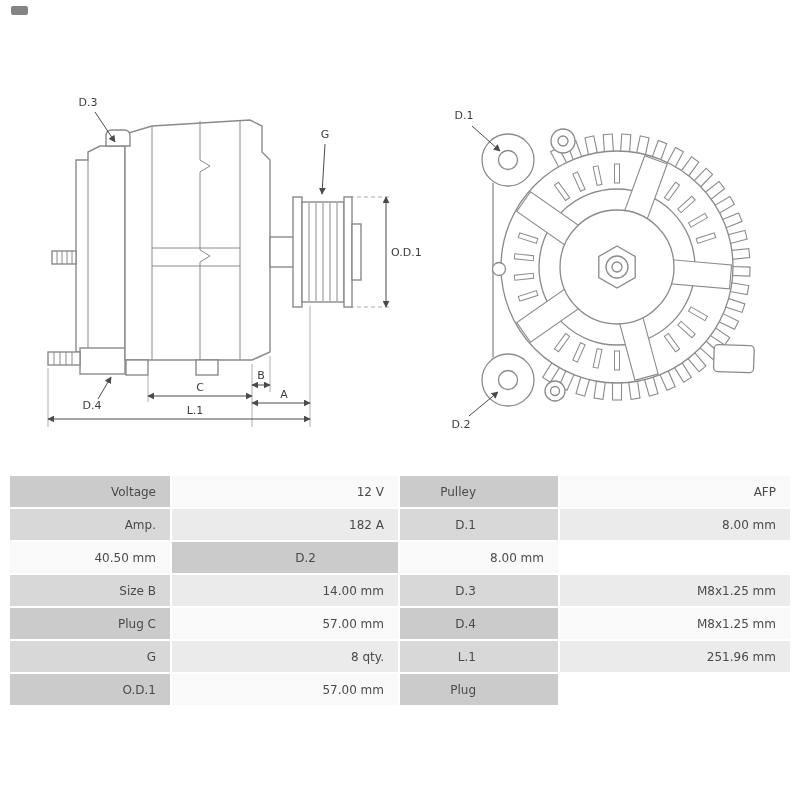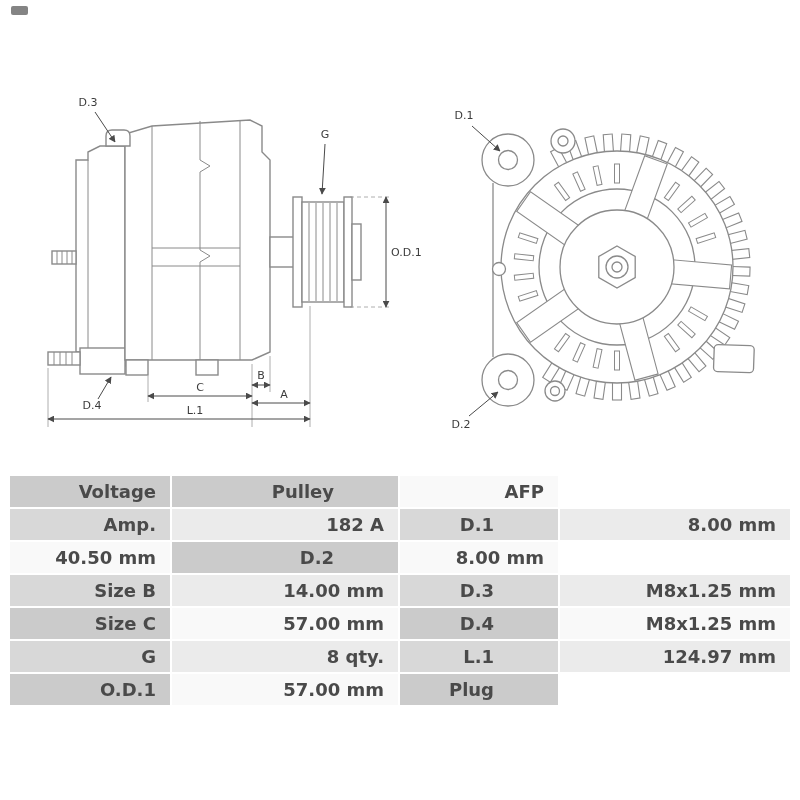--- a/index.html
+++ b/index.html
@@ -18,25 +18,24 @@
   svg text{font-family:"DejaVu Sans", sans-serif;font-size:11px;fill:#3c3c3c;}
   .spec-table{
     width:780px;margin:14px auto 0;
     display:flex;flex-direction:column;gap:2px;background:#ffffff;
   }
   .spec-row{
     display:grid;grid-template-columns:160px 226px 158px 230px;gap:2px;height:31px;
   }
   .cell{
     display:flex;align-items:center;justify-content:flex-end;
-    font-size:18px;color:#4a4a4a;padding-right:14px;box-sizing:border-box;
+    font-size:12px;color:#4a4a4a;padding-right:14px;box-sizing:border-box;
     white-space:nowrap;
-    font-weight:bold;
-  }
-  .cell.rlbl{padding-right:64px;}
+  }
+  .cell.rlbl{padding-right:82px;}
   .spec-row:nth-child(odd) .lbl{background:#cbcbcb;}
   .spec-row:nth-child(even) .lbl{background:#d8d8d8;}
   .spec-row:nth-child(odd) .val{background:#f9f9f9;}
   .spec-row:nth-child(even) .val{background:#ebebeb;}
 </style>
 </head>
 <body>
 
 <div class="logo-fragment"></div>
 
@@ -255,20 +254,21 @@
       <text x="461" y="428" text-anchor="middle" stroke="none" fill="#3c3c3c">D.2</text>
       <line x1="469" y1="416" x2="498" y2="392" marker-end="url(#arw)"></line>
     </g>
   </g>
 </svg>
 
 <div class="spec-table">
 
   <div class="spec-row">
     <div class="cell lbl">Voltage</div>
+    <div class="cell val">12 V</div>
     <div class="cell lbl rlbl">Pulley</div>
     <div class="cell val">AFP</div>
   </div>
 
   <div class="spec-row">
     <div class="cell lbl">Amp.</div>
     <div class="cell val">182 A</div>
     <div class="cell lbl rlbl">D.1</div>
     <div class="cell val">8.00 mm</div>
   </div>
@@ -280,31 +280,31 @@
   </div>
 
   <div class="spec-row">
     <div class="cell lbl">Size B</div>
     <div class="cell val">14.00 mm</div>
     <div class="cell lbl rlbl">D.3</div>
     <div class="cell val">M8x1.25 mm</div>
   </div>
 
   <div class="spec-row">
-    <div class="cell lbl">Size C</div>
+    <div class="cell lbl">Plug C</div>
     <div class="cell val">57.00 mm</div>
     <div class="cell lbl rlbl">D.4</div>
     <div class="cell val">M8x1.25 mm</div>
   </div>
 
   <div class="spec-row">
     <div class="cell lbl">G</div>
     <div class="cell val">8 qty.</div>
     <div class="cell lbl rlbl">L.1</div>
-    <div class="cell val">124.97 mm</div>
+    <div class="cell val">251.96 mm</div>
   </div>
 
   <div class="spec-row">
     <div class="cell lbl">O.D.1</div>
     <div class="cell val">57.00 mm</div>
     <div class="cell lbl rlbl">Plug</div>
   </div>
 
 </div>
 

